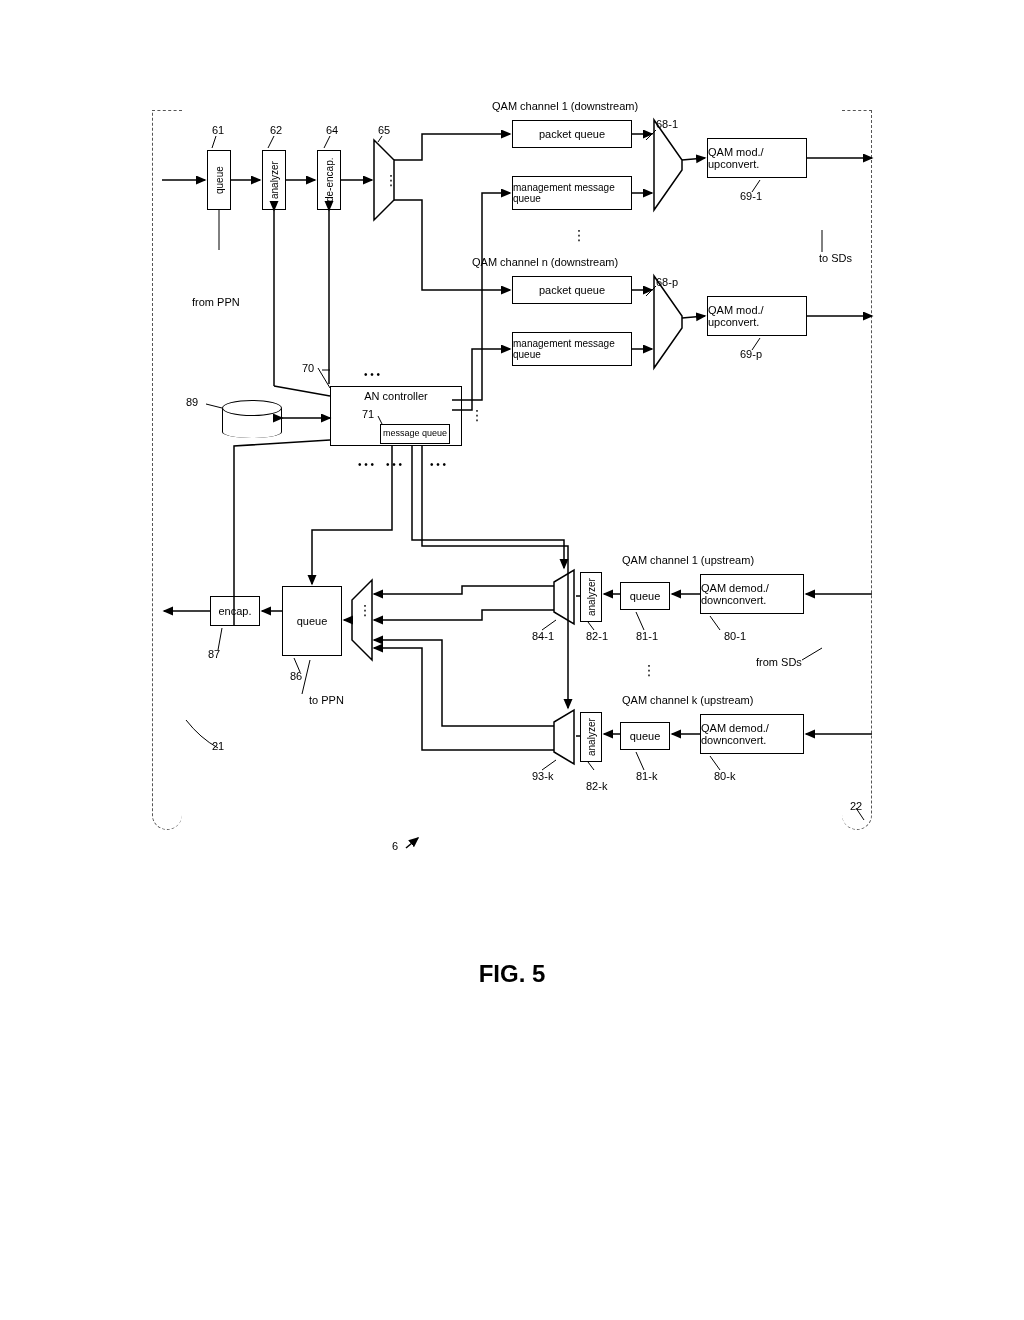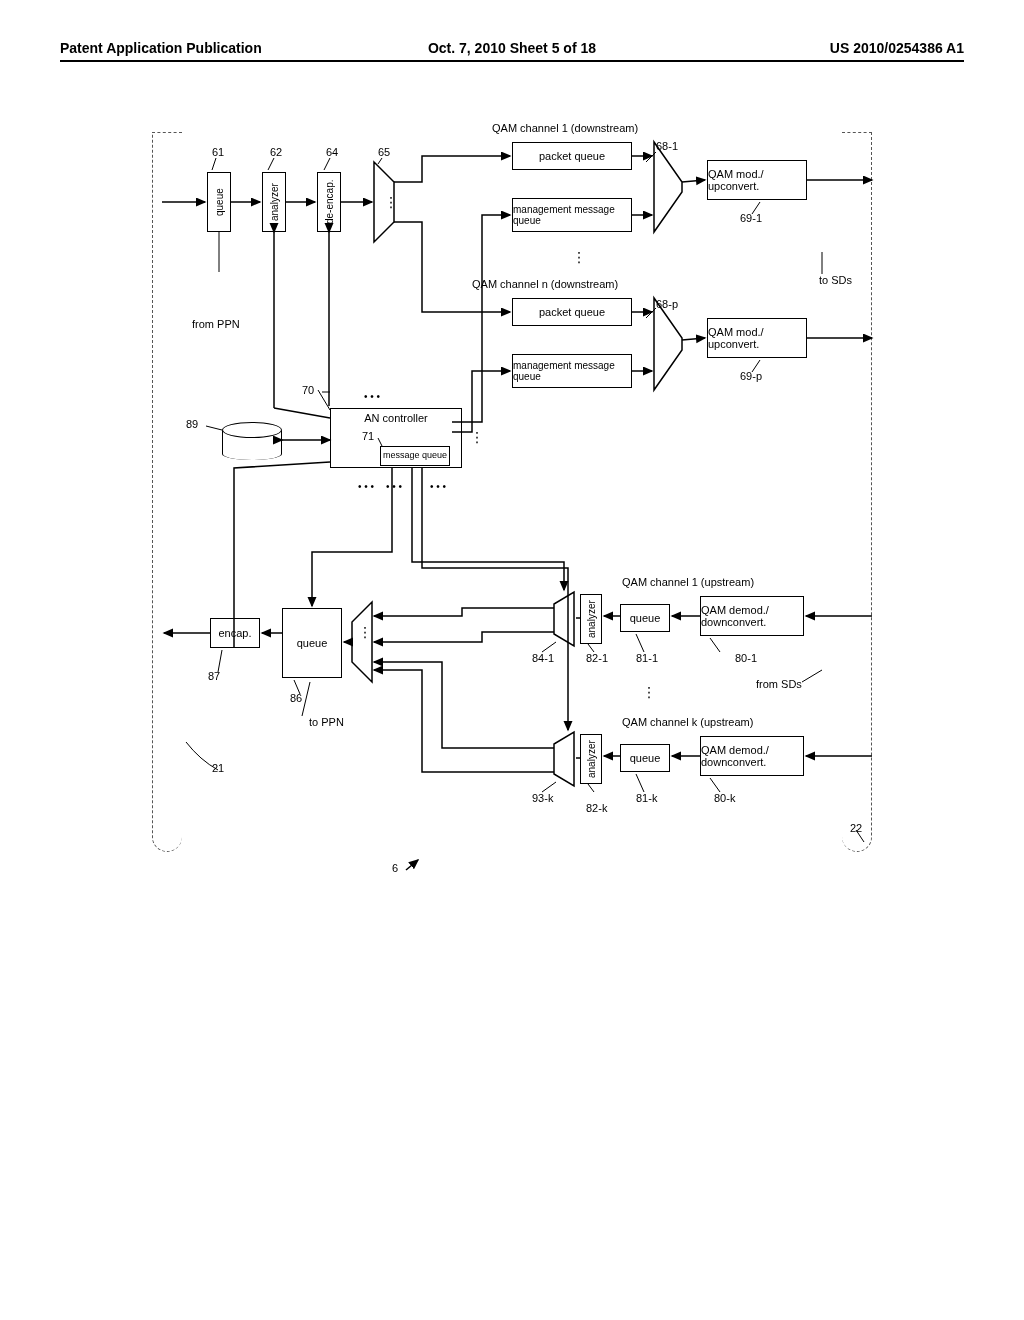--- a/index.html
+++ b/index.html
@@ -18,25 +18,20 @@
   .fig-caption { text-align: center; font-size: 24px; font-weight: bold; margin-top: 80px; }
   svg { position: absolute; top: 0; left: 0; pointer-events: none; }
   .cylinder { position: absolute; }
   .cylinder .side { border: 1.5px solid black; border-top: none; border-bottom: none; border-bottom-left-radius: 50% 20%; border-bottom-right-radius: 50% 20%; width: 60px; height: 30px; }
   .cylinder .top { width: 60px; height: 16px; border: 1.5px solid black; border-radius: 50%; position: relative; z-index: 2; background: white; }
 </style>
 </head>
 <body>
 
 <div class="page">
-  <div class="header">
-    <span>Patent Application Publication</span>
-    <span class="mid">Oct. 7, 2010   Sheet 5 of 18</span>
-    <span class="right">US 2010/0254386 A1</span>
-  </div>
 
   <div class="figure-container">
 
     <div class="dashed-box" style="left:-10px; top:10px; width:30px; height:720px; border-radius:0 0 30px 30px; border-right:none;"></div>
 
     <div class="dashed-box" style="left:680px; top:10px; width:30px; height:720px; border-radius:0 0 30px 30px; border-left:none;"></div>
 
     <div class="block vblock" style="left:45px; top:50px; width:24px; height:60px;">queue</div>
     <div class="block vblock" style="left:100px; top:50px; width:24px; height:60px;">analyzer</div>
     <div class="block vblock" style="left:155px; top:50px; width:24px; height:60px;">de-encap.</div>
@@ -86,21 +81,21 @@
     <div class="refn" style="left:494px; top:176px;">68-p</div>
     <div class="refn" style="left:578px; top:248px;">69-p</div>
     <div class="refn" style="left:140px; top:262px;">70</div>
     <div class="refn" style="left:200px; top:308px;">71</div>
     <div class="refn" style="left:24px; top:296px;">89</div>
     <div class="refn" style="left:46px; top:548px;">87</div>
     <div class="refn" style="left:128px; top:570px;">86</div>
     <div class="refn" style="left:370px; top:530px;">84-1</div>
     <div class="refn" style="left:424px; top:530px;">82-1</div>
     <div class="refn" style="left:474px; top:530px;">81-1</div>
-    <div class="refn" style="left:549px; top:530px;padding-left:24px;">80-1</div>
+    <div class="refn" style="left:538px; top:530px;padding-left:24px;">80-1</div>
     <div class="refn" style="left:370px; top:670px;">93-k</div>
     <div class="refn" style="left:424px; top:670px;margin-top:10px;">82-k</div>
     <div class="refn" style="left:474px; top:670px;">81-k</div>
     <div class="refn" style="left:552px; top:670px;">80-k</div>
     <div class="refn" style="left:50px; top:640px;">21</div>
     <div class="refn" style="left:688px; top:700px;">22</div>
     <div class="refn" style="left:230px; top:740px;">6</div>
 
     <svg width="720" height="780">
       <defs>
@@ -214,13 +209,14 @@
       <line x1="112" y1="36" x2="106" y2="48" stroke="black" stroke-width="1"></line>
       <line x1="168" y1="36" x2="162" y2="48" stroke="black" stroke-width="1"></line>
       <line x1="220" y1="36" x2="216" y2="42" stroke="black" stroke-width="1"></line>
 
       <line x1="660" y1="152" x2="660" y2="130" stroke="black" stroke-width="1"></line>
       <line x1="640" y1="560" x2="660" y2="548" stroke="black" stroke-width="1"></line>
       <line x1="140" y1="594" x2="148" y2="560" stroke="black" stroke-width="1"></line>
     </svg>
   </div>
 
+  <div class="fig-caption">FIG. 5</div>
 </div>
 
 </body></html>

